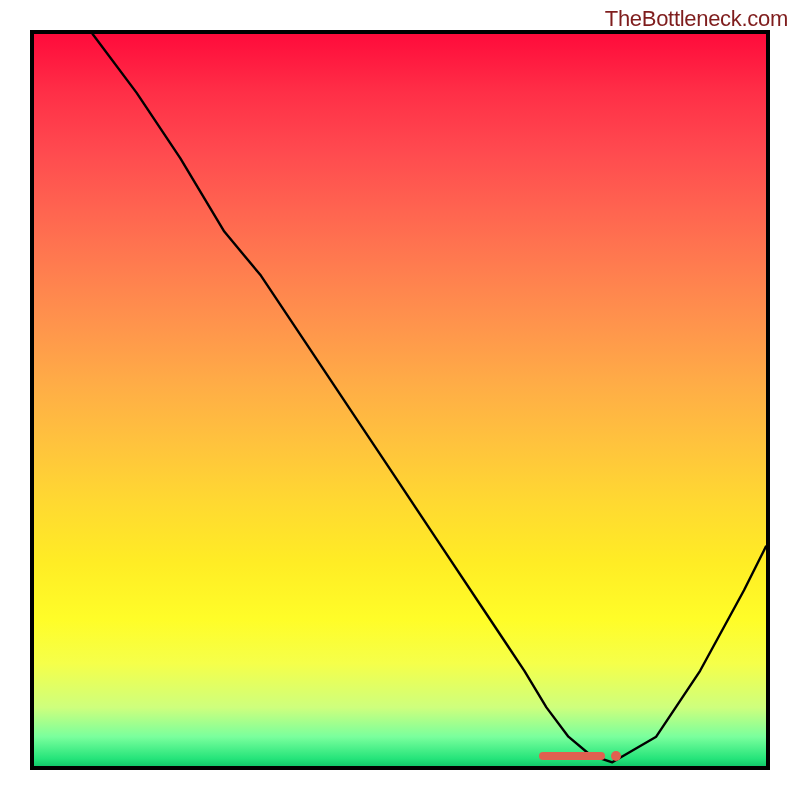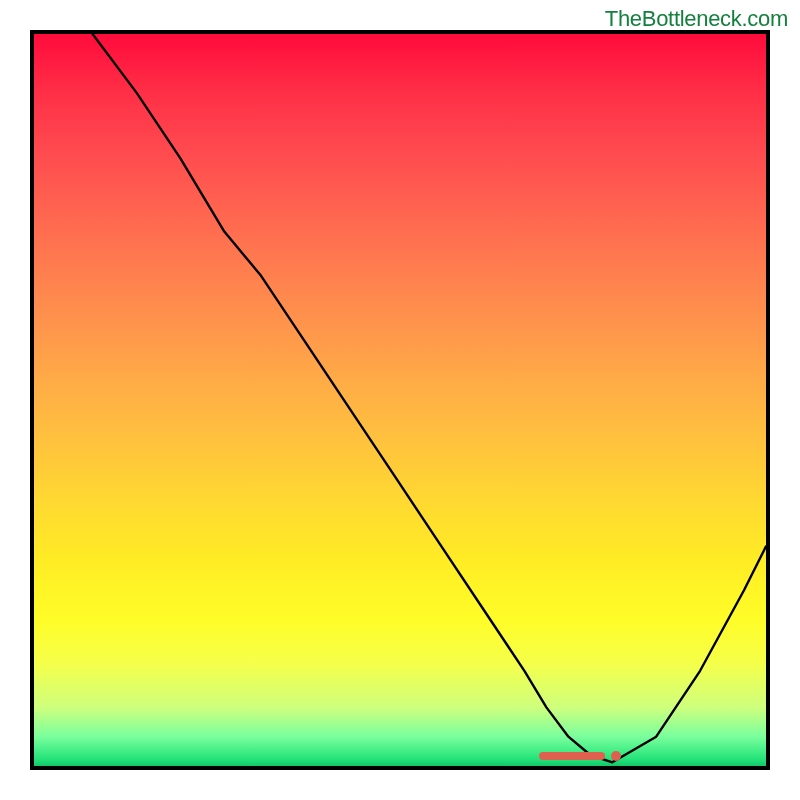--- a/index.html
+++ b/index.html
@@ -9,21 +9,21 @@
     height: 800px;
     background: #ffffff;
     font-family: Arial, sans-serif;
     position: relative;
   }
   .watermark {
     position: absolute;
     top: 6px;
     right: 12px;
     font-size: 22px;
-    color: #15803d;
+    color: #7f1d1d;
     font-weight: 500;
     letter-spacing: -0.3px;
   }
   .chart-container {
     position: absolute;
     top: 30px;
     left: 30px;
     width: 740px;
     height: 740px;
   }

